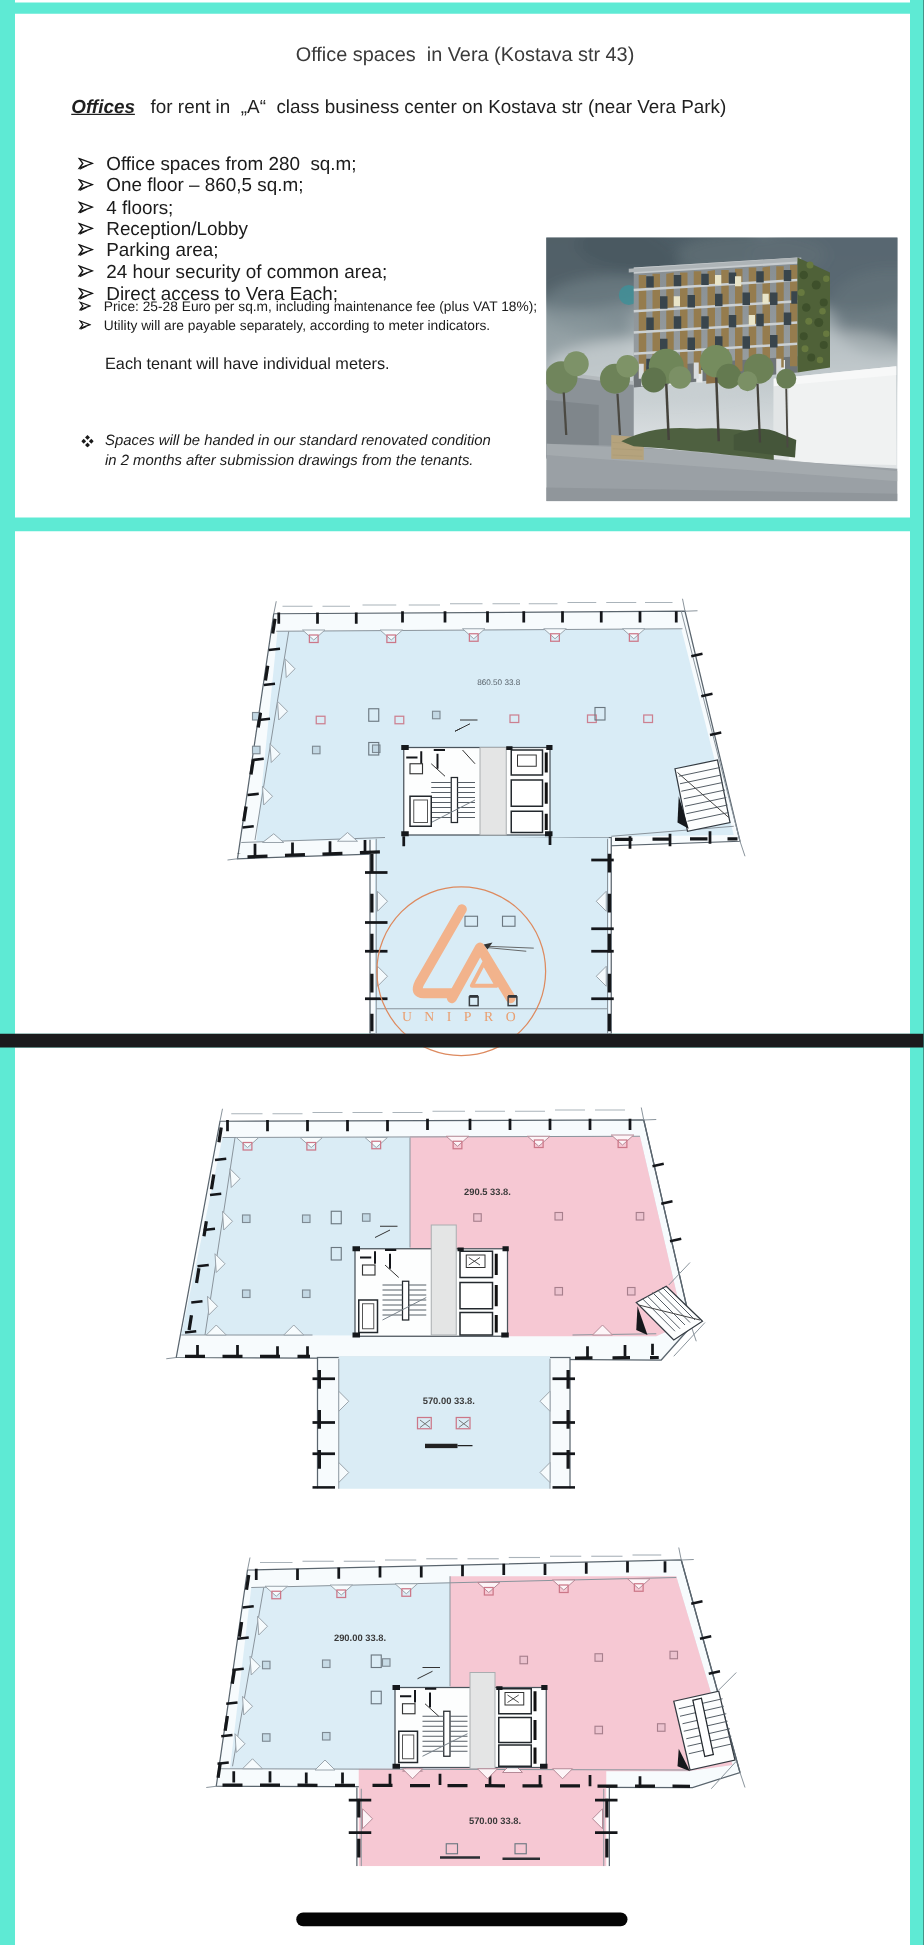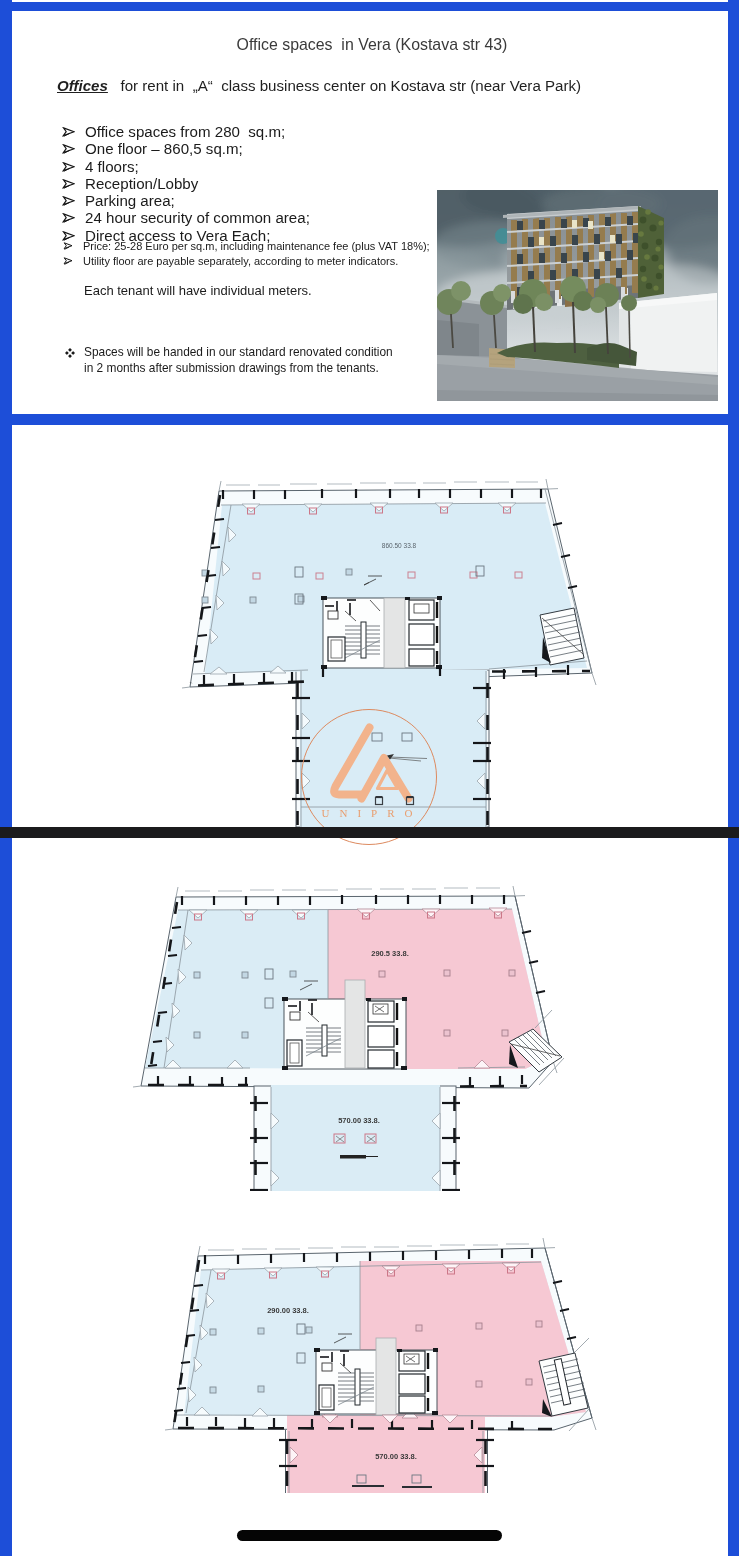--- a/index.html
+++ b/index.html
@@ -1,16 +1,16 @@
 <!DOCTYPE html>
 <html><head>
 <meta charset="utf-8">
 <style>
   html,body{margin:0;padding:0;background:#1b1b1d;}
-  #page{position:relative;width:739px;height:1556px;background:#1d4ed8;overflow:hidden;
+  #page{position:relative;width:739px;height:1556px;background:#5eead4;overflow:hidden;
         font-family:"Liberation Sans",sans-serif;}
   .slide{position:absolute;left:12px;width:716px;background:#ffffff;}
   svg{display:block;}
   .abs{position:absolute;}
   .li{white-space:nowrap;}
   .arw{display:inline-block;vertical-align:baseline;margin-right:10px;}
   .bt{vertical-align:baseline;}
 </style>
 </head>
 <body>
@@ -54,29 +54,29 @@
     </div>
 
     <div class="abs" id="bl2" style="left:51px;top:228px;font-size:11px;color:#1b1b1b;line-height:15.3px;">
       <div class="li"><svg class="arw" width="10" height="8" viewBox="0 0 10 8">
             <path d="M1.2 0.8 L9 3.7 L1.2 6.6 L3.3 3.7 Z" fill="none" stroke="#161616" stroke-width="1" stroke-linejoin="miter"></path>
             <path d="M1.4 7.4 L6 5.1" stroke="#161616" stroke-width="0.9" fill="none"></path>
           </svg><span class="bt">Price: 25-28 Euro per sq.m, including maintenance fee (plus VAT 18%);</span></div>
       <div class="li"><svg class="arw" width="10" height="8" viewBox="0 0 10 8">
             <path d="M1.2 0.8 L9 3.7 L1.2 6.6 L3.3 3.7 Z" fill="none" stroke="#161616" stroke-width="1" stroke-linejoin="miter"></path>
             <path d="M1.4 7.4 L6 5.1" stroke="#161616" stroke-width="0.9" fill="none"></path>
-          </svg><span class="bt">Utility floor are payable separately, according to meter indicators.</span></div>
+          </svg><span class="bt">Utility will are payable separately, according to meter indicators.</span></div>
     </div>
     <div class="abs" style="left:72px;top:272px;font-size:13px;color:#1b1b1b;">Each tenant will have individual meters.</div>
 
     <svg class="abs" style="left:53px;top:337px;" width="10" height="10" viewBox="0 0 10 10">
         <path d="M5 0 L10 5 L5 10 L0 5 Z" fill="#1a1a1a"></path>
         <path d="M0.5 0.5 L9.5 9.5 M9.5 0.5 L0.5 9.5" stroke="#fff" stroke-width="1.6"></path>
       </svg>
-    <div class="abs" style="left:72px;top:333px;font-size:11.9px;color:#1b1b1b;line-height:16px;">Spaces will be handed in our standard renovated condition<br>in 2 months after submission drawings from the tenants.</div>
+    <div class="abs" style="left:72px;top:333px;font-size:11.9px;font-style:italic;color:#1b1b1b;line-height:16px;">Spaces will be handed in our standard renovated condition<br>in 2 months after submission drawings from the tenants.</div>
 
     <svg class="abs" style="left:425px;top:179px;" width="281" height="211" viewBox="0 0 281 211">
       <defs>
         <linearGradient id="sky" x1="0" y1="0" x2="0" y2="1">
           <stop offset="0" stop-color="#6e7e85"></stop>
           <stop offset="0.30" stop-color="#93a0a5"></stop>
           <stop offset="0.55" stop-color="#c2cacd"></stop>
           <stop offset="0.8" stop-color="#dde1e3"></stop>
           <stop offset="1" stop-color="#e6e9ea"></stop>
         </linearGradient>

